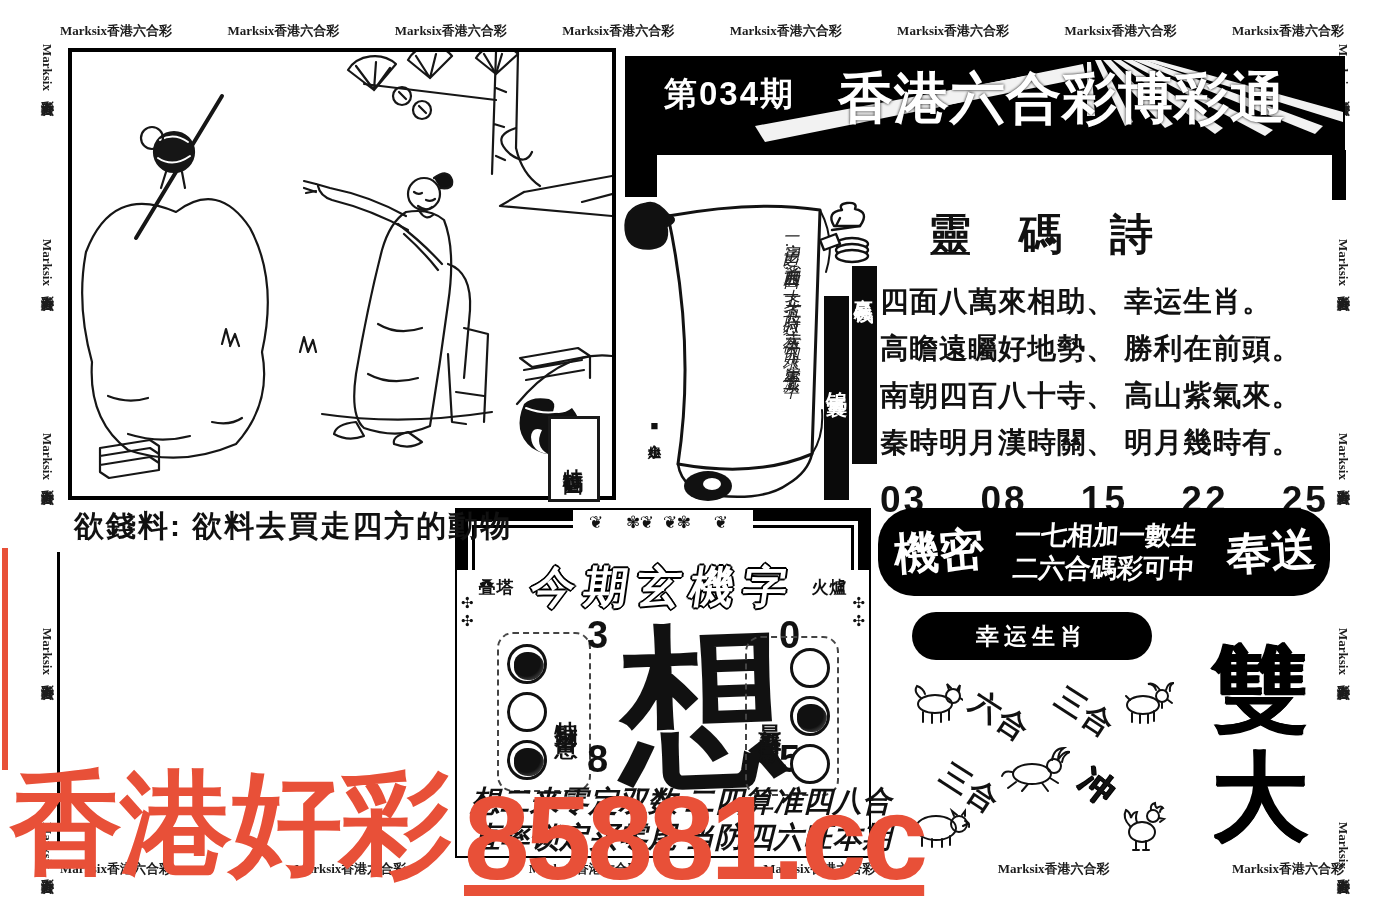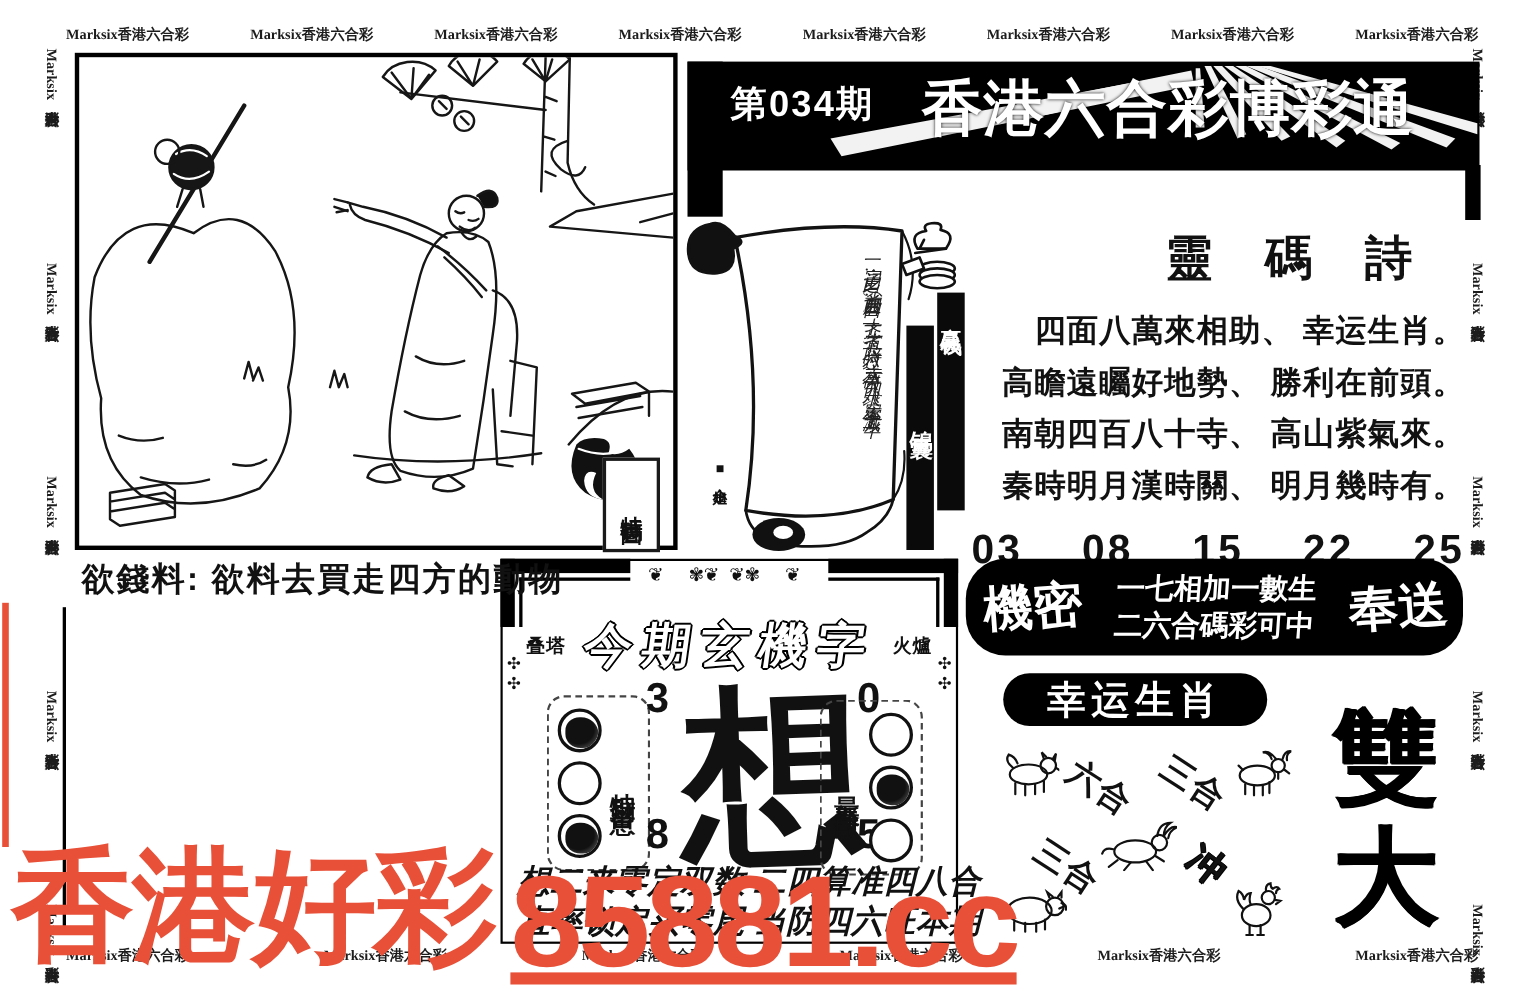--- a/index.html
+++ b/index.html
@@ -35,40 +35,40 @@
     letter-spacing:3px; color:#222; display:flex; }
   #scroll-text .col { margin:0 5px; font-style:italic; }
   #scroll-sign { left:645px; top:418px; writing-mode:vertical-rl; font-size:13px; font-weight:700; letter-spacing:1px; }
   .vbar { background:#0a0a0a; color:#fff; display:flex; justify-content:center; }
   .vbar span { writing-mode:vertical-rl; font-weight:700; letter-spacing:6px; }
   #bar-win { left:852px; top:266px; width:25px; height:198px; }
   #bar-win span { font-size:20px; padding-top:16px; }
   #bar-bag { left:824px; top:296px; width:25px; height:204px; }
   #bar-bag span { font-size:21px; padding-top:78px; }
   
-  #poem { left:880px; top:206px; width:452px; text-align:right; }
+  #poem { left:880px; top:206px; width:452px; text-align:left; }
   #poem-title { font-family:"Liberation Serif", serif; font-weight:700; font-size:43px;
     letter-spacing:48px; padding-left:48px; }
   .poem-line { font-family:"Liberation Serif", serif; font-weight:700; font-size:28.5px;
     line-height:47px; white-space:nowrap; letter-spacing:1px; }
   #poem-lines { margin-top:14px; }
   .poem-nums { font-weight:700; font-size:37px; letter-spacing:3px; line-height:47px; white-space:nowrap; }
   #poem-numbers { margin-top:10px; }
   
   #secret { left:878px; top:508px; width:452px; height:88px; background:#000; border-radius:36px;
     display:flex; align-items:center; color:#fff; z-index:2; }
   .secret-big { font-family:"Liberation Serif", serif; font-weight:700; font-size:45px; white-space:nowrap; }
   #secret-left { margin-left:16px; transform:rotate(-4deg); }
   #secret-mid { flex:1; text-align:center; font-weight:700; font-size:26px; line-height:33px;
     font-family:"Liberation Serif", serif; white-space:nowrap; transform:skewX(-4deg); }
   #secret-right { margin-right:14px; transform:rotate(-4deg); }
   
   #lucky-badge { left:912px; top:612px; width:240px; height:48px; background:#000; border-radius:24px;
     color:#fff; display:flex; align-items:center; justify-content:center;
-    font-weight:700; font-size:35px; letter-spacing:5px; z-index:2; }
+    font-weight:700; font-size:23px; letter-spacing:5px; z-index:2; }
   .zlabel { font-family:"Liberation Serif", serif; font-weight:700; font-size:30px;
     letter-spacing:2px; white-space:nowrap; }
   #double-big { left:1205px; top:636px; width:110px; text-align:center;
     font-family:"Liberation Serif", serif; font-weight:900; color:#000; line-height:108px; font-size:96px;
     text-shadow:1px 0 #000,-1px 0 #000,0 1px #000; }
   
   #mystery { left:455px; top:508px; width:416px; height:350px; border:2px solid #000; background:#fff; }
   .corner { position:absolute; width:118px; height:62px; }
   .corner:before { content:""; position:absolute; inset:0; }
   #corner-tl { left:-2px; top:-2px; border-left:13px solid #000; border-top:13px solid #000; }

